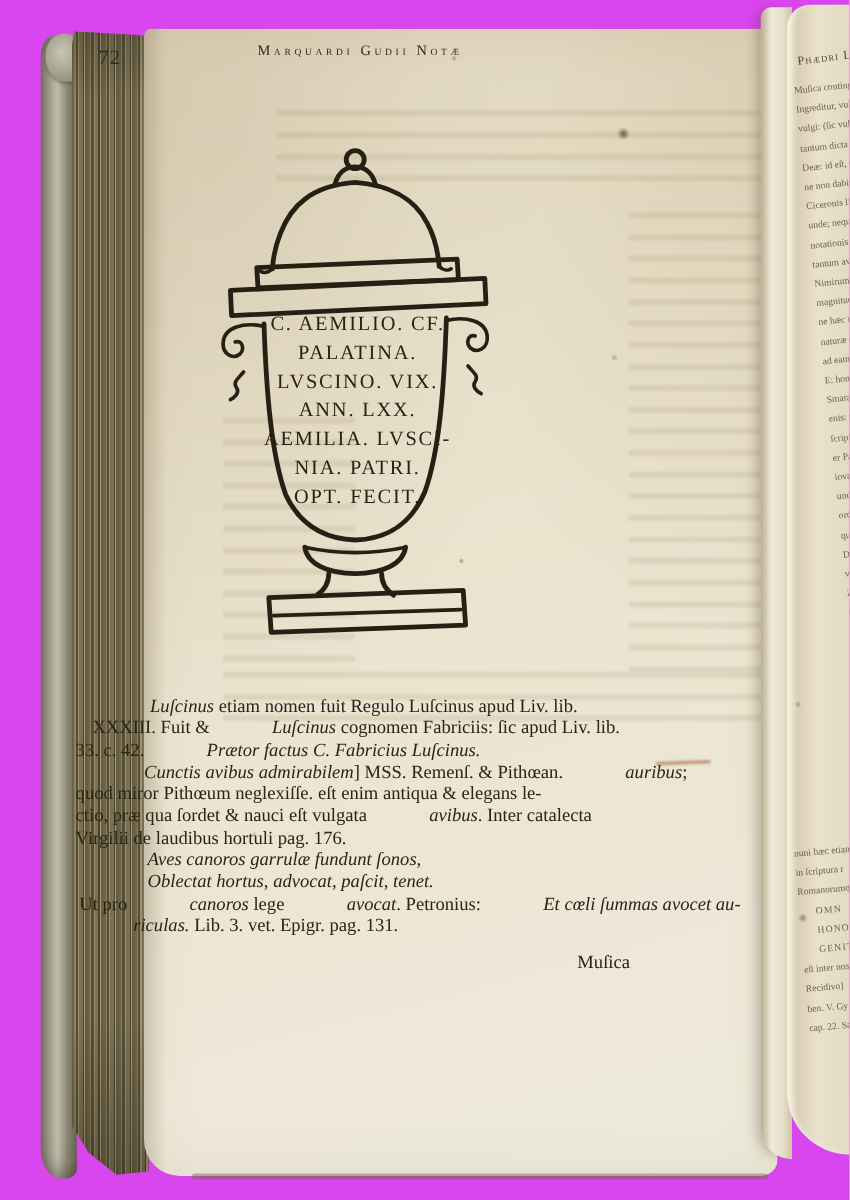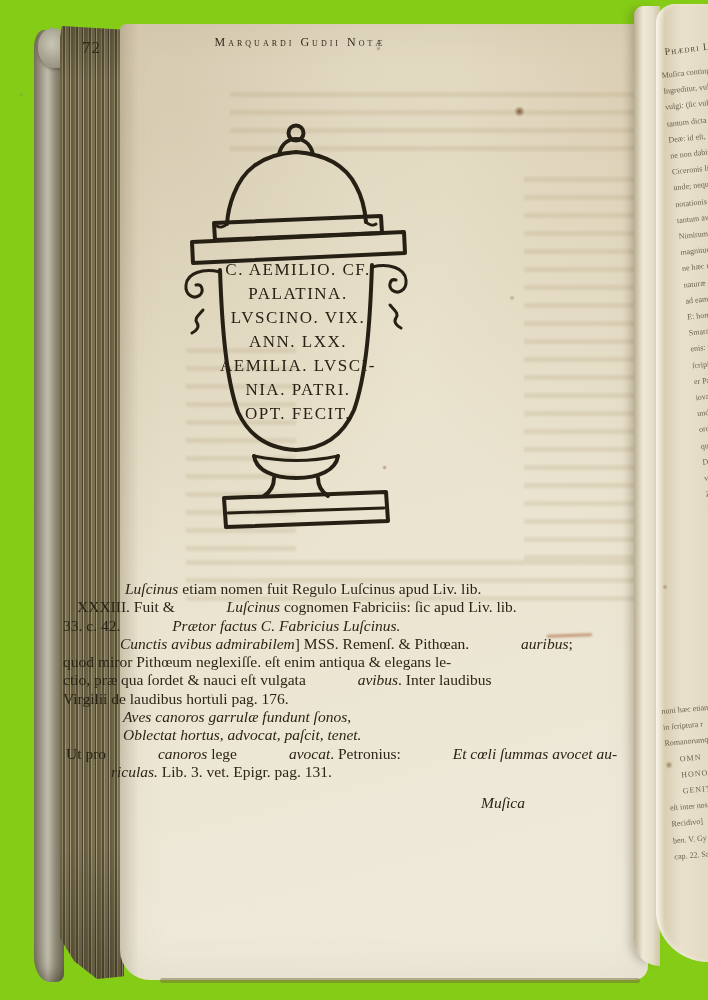--- a/index.html
+++ b/index.html
@@ -1,18 +1,18 @@
 <!DOCTYPE html>
 <html><head>
 <meta charset="utf-8">
 <style>
   html,body{margin:0;padding:0;}
   .photo{
     position:relative; width:708px; height:1000px; overflow:hidden;
-    background:#84cc16;
+    background:#d946ef;
     font-family:"Liberation Serif", serif;
   }
   
   .spine{
     position:absolute; left:34px; top:30px; width:30px; height:952px;
     background:linear-gradient(90deg,#7d7866 0,#a9a493 30%,#c0bcab 46%,#8f8a77 72%,#6e English6a57 100%);
     background:linear-gradient(90deg,#7d7866 0,#a9a493 30%,#c0bcab 46%,#8f8a77 72%,#6e6a57 100%);
     border-radius:10px 2px 8px 16px / 18px 2px 8px 26px;
     box-shadow:inset 0 10px 14px -8px rgba(40,35,25,.5), inset 0 -14px 16px -10px rgba(40,35,25,.45);
   }
@@ -68,21 +68,21 @@
     fill:#2a2115; text-anchor:middle; stroke:none;
   }
   
   .textblock{
     position:absolute; left:63px; top:580px; width:462px;
     font-size:15.5px; line-height:18.3px; color:#2c2417; white-space:nowrap;
   }
   .it{ font-style:italic;margin-left:48px; }
   .ind14{ padding-left:14px; } .ind9{ padding-left:9px; } .ind3{ padding-left:3px; }
   .verse{ padding-left:60px; font-style:italic; }
-  .catch{ text-align:right; font-style:italic; margin-top:13px; }
+  .catch{ text-align:right; margin-top:13px; }
   .rust{
     position:absolute; left:547px; top:634px; width:45px; height:3px;
     background:rgba(150,62,20,.45); filter:blur(1px); transform:rotate(-2deg);
   }
   
   .strip-fore{
     position:absolute; left:634px; top:6px; width:26px; height:960px;
     background:linear-gradient(90deg,#b9ae92 0,#efe9d8 35%,#e6decb 70%,#cfc4a6 100%);
     border-radius:14px 0 0 40px;
     box-shadow:-7px 0 9px -3px rgba(80,60,35,.28);
@@ -158,21 +158,21 @@
     <text x="128" y="299">OPT. FECIT.</text>
   </svg>
 
   <div class="textblock">
     <div class="ind14"><span class="it">Luſcinus</span><span> etiam nomen fuit Regulo Luſcinus apud Liv. lib.</span></div>
     <div class="ind14"><span>XXXIII. Fuit &amp; </span><span class="it">Luſcinus</span><span> cognomen Fabriciis: ſic apud Liv. lib.</span></div>
     <div><span>33. c. 42. </span><span class="it">Prætor factus C. Fabricius Luſcinus.</span></div>
 
     <div class="ind9"><span class="it">Cunctis avibus admirabilem</span><span>] MSS. Remenſ. &amp; Pithœan. </span><span class="it">auribus</span><span>;</span></div>
     <div><span>quod miror Pithœum neglexiſſe. eſt enim antiqua &amp; elegans le-</span></div>
-    <div><span>ctio, præ qua ſordet &amp; nauci eſt vulgata </span><span class="it">avibus</span><span>. Inter laudibus</span></div>
+    <div><span>ctio, præ qua ſordet &amp; nauci eſt vulgata </span><span class="it">avibus</span><span>. Inter catalecta</span></div>
     <div><span>Virgilii de laudibus hortuli pag. 176.</span></div>
 
     <div class="verse">Aves canoros garrulæ fundunt ſonos,</div>
     <div class="verse">Oblectat hortus, advocat, paſcit, tenet.</div>
 
     <div class="ind3"><span>Ut pro </span><span class="it">canoros</span><span> lege </span><span class="it">avocat</span><span>. Petronius: </span><span class="it">Et cœli ſummas avocet au-</span></div>
     <div><span class="it">riculas.</span><span> Lib. 3. vet. Epigr. pag. 131.</span></div>
 
     <div class="catch">Muſica</div>
   </div>

